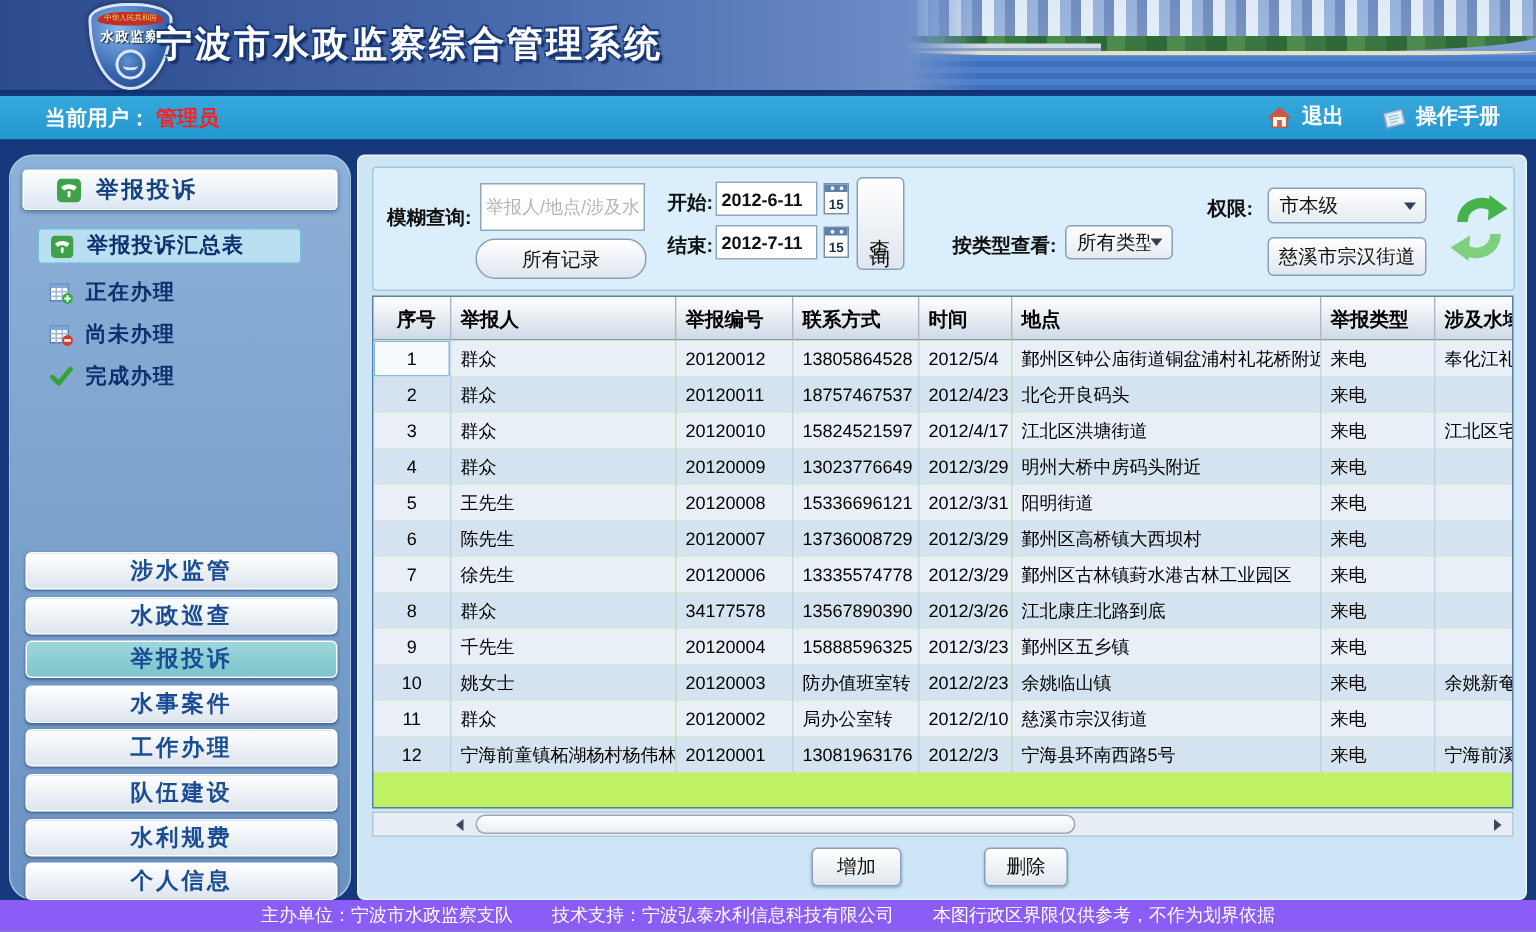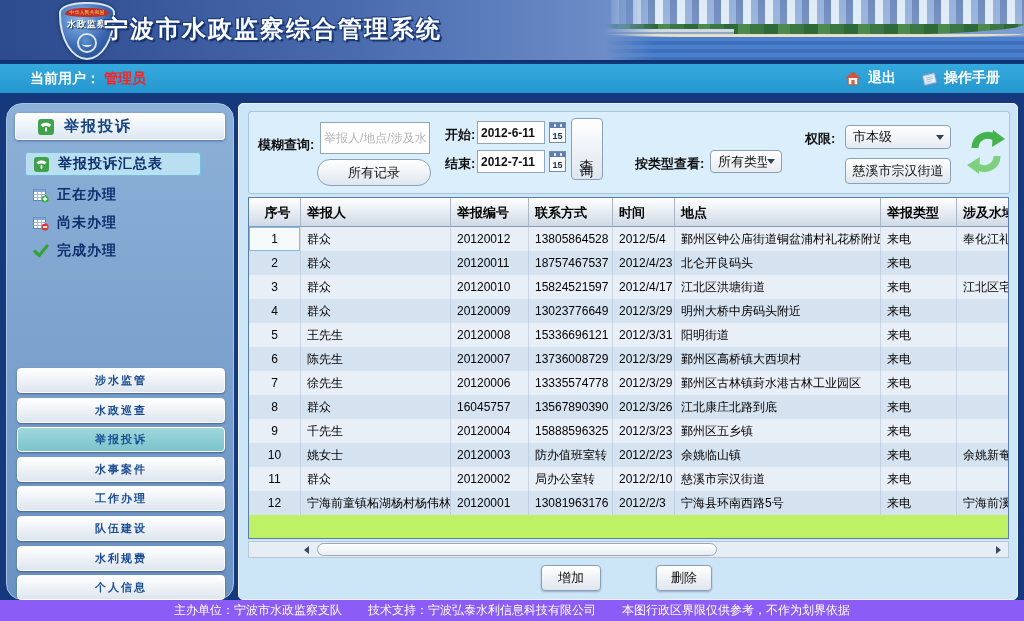--- a/index.html
+++ b/index.html
@@ -56,21 +56,21 @@
   .submenu { position:absolute; left:18px; top:48px; width:200px; }
   .sub-item { display:flex; align-items:center; height:24px; margin-bottom:4px; padding-left:8px; cursor:pointer; }
   .sub-item .sub-icon { display:inline-flex; width:17px; }
   .sub-item .sub-label { margin-left:7px; color:#0c2f6d; font-size:14px; font-weight:bold; letter-spacing:1px; }
   .sub-item.selected { background:#b9dff0; border:1px solid #74bcdc; border-radius:3px; width:176px; }
   .sub-item.selected .sub-label { color:#0c2f6d; }
   .sub-item:first-child { margin-bottom:7px; }
   .modules { position:absolute; left:10px; top:264px; width:208px; }
   .mod-btn { display:block; width:208px; height:25px; margin-bottom:4.6px; text-align:center;
           background:linear-gradient(#ffffff,#dde5ee); border:1px solid #fdfefe; border-radius:4px;
-          box-shadow:0 1px 2px rgba(10,30,70,.45); color:#1b4d94; font-size:11px; font-weight:bold;
+          box-shadow:0 1px 2px rgba(10,30,70,.45); color:#1b4d94; font-size:15px; font-weight:bold;
           letter-spacing:2px; line-height:23px; cursor:pointer; font-family:inherit; }
   .mod-btn.active { background:linear-gradient(#9ed7db,#7cc4cc); }
 
   
   .main { position:absolute; left:238px; top:103px; width:780px; height:497px;
           background:#cde6f7; border:1px solid #e9f4fc; border-radius:5px; }
 
   .toolbar { position:absolute; left:9px; top:7px; width:762px; height:83px;
           background:#daeefb; border:1px solid #aac4da; border-radius:3px; }
   .tb-lbl { position:absolute; font-size:13px; font-weight:bold; color:#111; }
@@ -373,21 +373,21 @@
           <div class="cell c2">20120006</div>
           <div class="cell c3">13335574778</div>
           <div class="cell c4">2012/3/29</div>
           <div class="cell c5">鄞州区古林镇葑水港古林工业园区</div>
           <div class="cell c6">来电</div>
           <div class="cell c7"></div>
         </div>
         <div class="grow row even">
           <div class="cell c0">8</div>
           <div class="cell c1">群众</div>
-          <div class="cell c2">16045757</div>
+          <div class="cell c2">34177578</div>
           <div class="cell c3">13567890390</div>
           <div class="cell c4">2012/3/26</div>
           <div class="cell c5">江北康庄北路到底</div>
           <div class="cell c6">来电</div>
           <div class="cell c7"></div>
         </div>
         <div class="grow row odd">
           <div class="cell c0">9</div>
           <div class="cell c1">千先生</div>
           <div class="cell c2">20120004</div>

